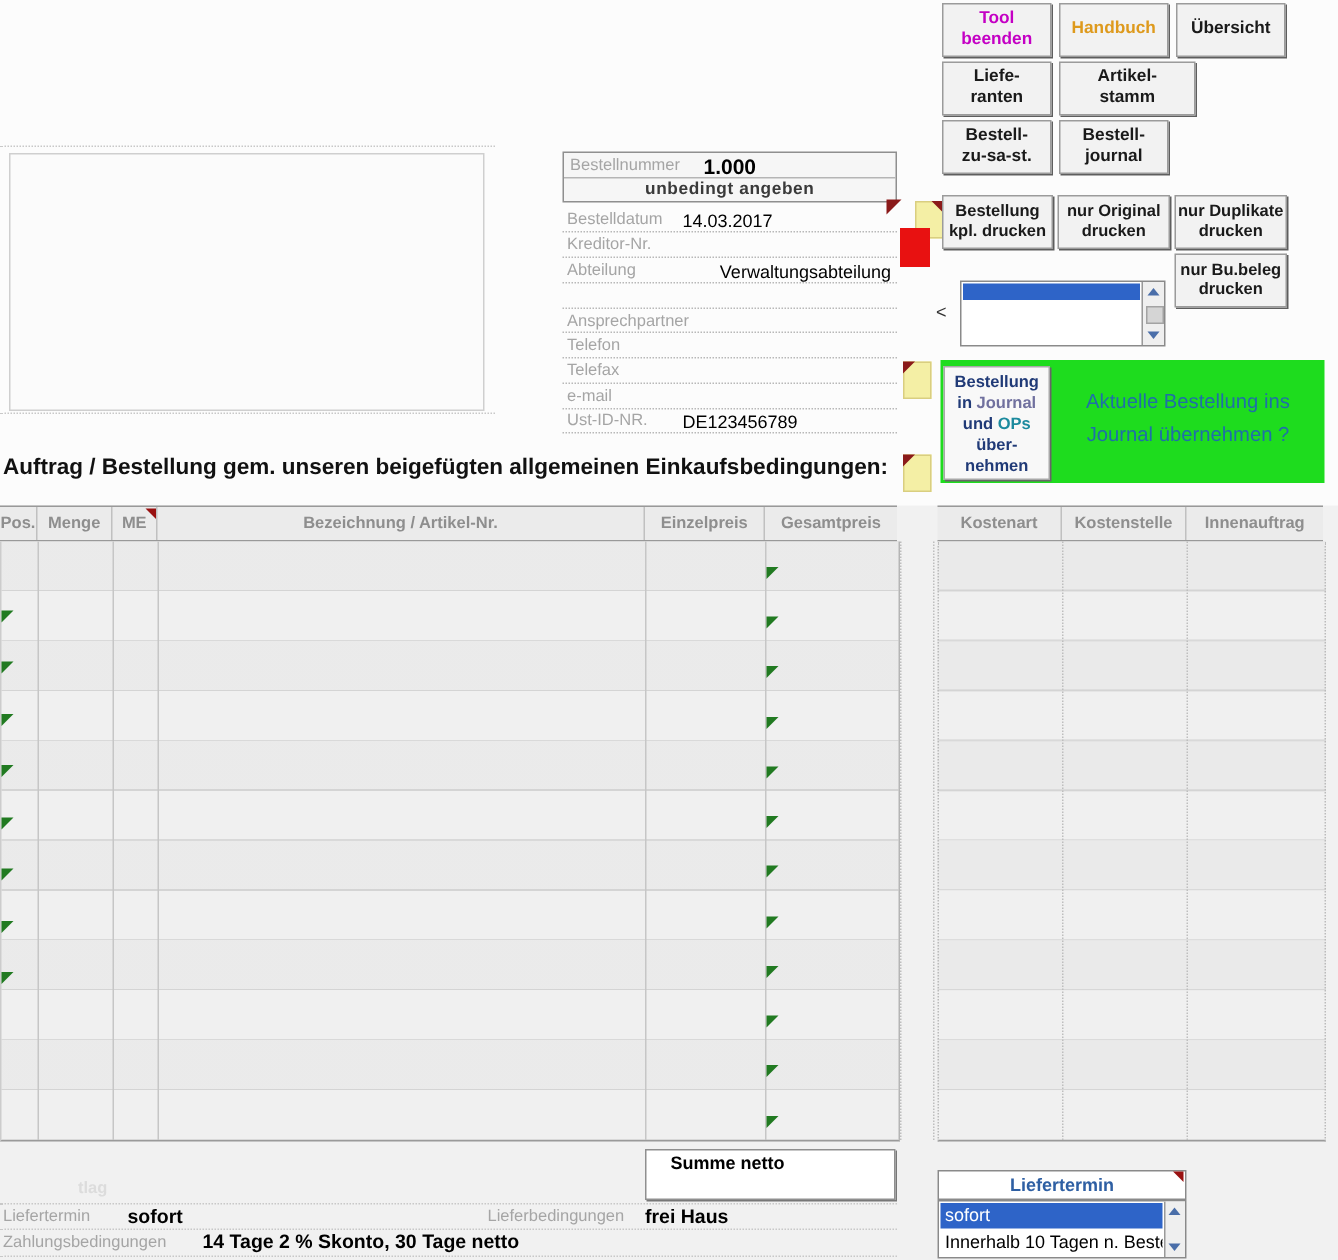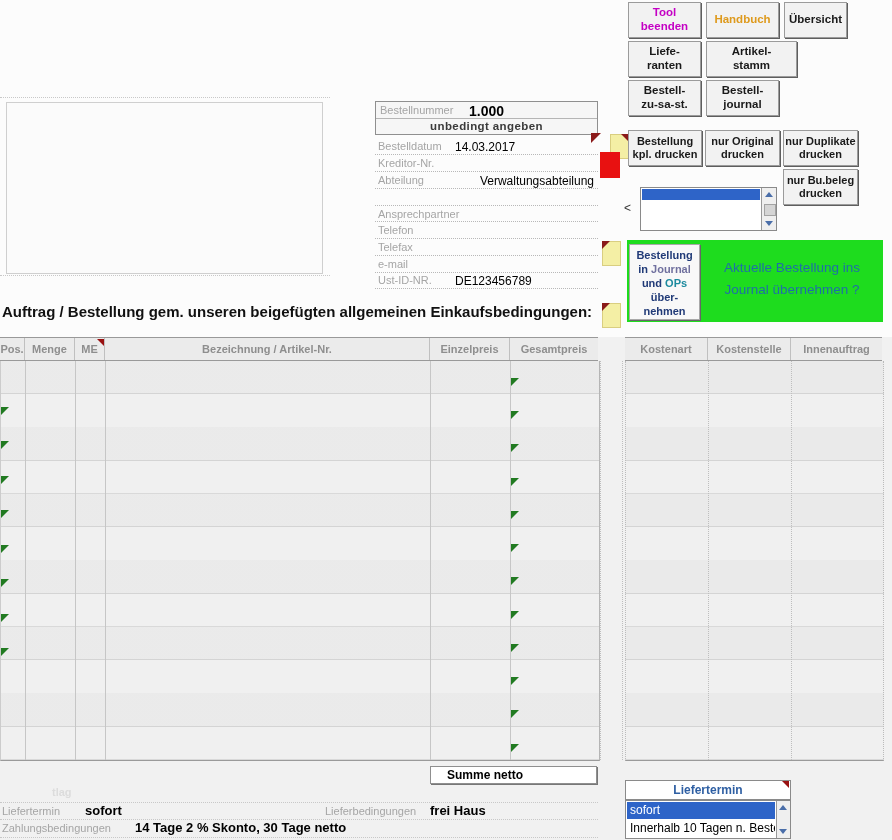--- a/index.html
+++ b/index.html
@@ -7,21 +7,21 @@
          font-family:"Liberation Sans",sans-serif;overflow:hidden}
   #lower-bg{position:absolute;left:0;top:337px;width:892px;height:503px;background:#F1F1F1}
 
   
   .btn{position:absolute;background:#F2F2F2;border:1px solid #9B9B9B;box-shadow:1px 1px 0 #5E5E5E;
        display:flex;align-items:center;justify-content:center;text-align:center;
        font-weight:bold;font-size:11.5px;color:#1A1A1A;white-space:pre-line;line-height:1.2;
        box-sizing:border-box;cursor:default}
   #btn-tool{left:628px;top:2px;width:73px;height:36px;color:#C400C4}
   #btn-handbuch{left:706px;top:2px;width:73px;height:36px;color:#DE9A1D}
-  #btn-uebersicht{left:784px;top:2px;width:63px;height:36px}
+  #btn-uebersicht{left:784px;top:2px;width:73px;height:36px}
   #btn-lieferanten{left:628px;top:41px;width:73px;height:36px}
   #btn-artikelstamm{left:706px;top:41px;width:91px;height:36px}
   #btn-zusast{left:628px;top:80px;width:73px;height:36px}
   #btn-bjournal{left:706px;top:80px;width:73px;height:36px}
   #btn-print-all{left:628px;top:130px;width:74px;height:36px;font-size:11px}
   #btn-print-orig{left:705px;top:130px;width:75px;height:36px;font-size:11px}
   #btn-print-dup{left:783px;top:130px;width:75px;height:36px;font-size:11px}
   #btn-print-beleg{left:783px;top:169px;width:75px;height:36px;font-size:11px}
 
   
@@ -96,21 +96,21 @@
            repeating-linear-gradient(to bottom, rgba(0,0,0,0.025) 0px 33.25px, rgba(255,255,255,0.0) 33.25px 66.5px),
            repeating-linear-gradient(to bottom, transparent 0px 32.3px, #D9D9D9 32.3px 33.25px),
            #F0F0F0}
   #items-body{left:0;width:598px;border-left:1px solid #CCC;border-right:1px solid #B5B5B5}
   #cost-body{left:625px;width:257px;border-left:1px dotted #BBB;border-right:1px dotted #BBB}
   .vl{position:absolute;top:361px;height:399px;width:0;border-left:1px solid #C6C6C6}
   .vld{position:absolute;top:361px;height:399px;width:0;border-left:1px dotted #BEBEBE}
   .gtri{position:absolute;width:0;height:0;border-top:8px solid #217A21;border-right:8px solid transparent}
 
   
-  #summe-box{position:absolute;left:430px;top:766px;width:167px;height:18px;background:#FFF;
+  #summe-box{position:absolute;left:430px;top:766px;width:167px;height:34px;background:#FFF;
              border:1px solid #8F8F8F;box-shadow:1px 1px 0 #777;font-weight:bold;font-size:12px;color:#000;
              line-height:16px;padding-left:16px;box-sizing:border-box}
   #faint-text{position:absolute;left:52px;top:786px;font-size:11px;font-weight:bold;color:#DCDCDC}
   .flbl{position:absolute;font-size:11px;color:#A5A5A5;white-space:nowrap}
   .fval{position:absolute;font-size:13px;font-weight:bold;color:#000;white-space:nowrap}
   #ft-lt-lbl{left:2px;top:805px}#ft-lt-val{left:85px;top:803px}
   #ft-lb-lbl{left:325px;top:805px}#ft-lb-val{left:430px;top:803px}
   #ft-zb-lbl{left:2px;top:822px}#ft-zb-val{left:135px;top:820px}
 
   

